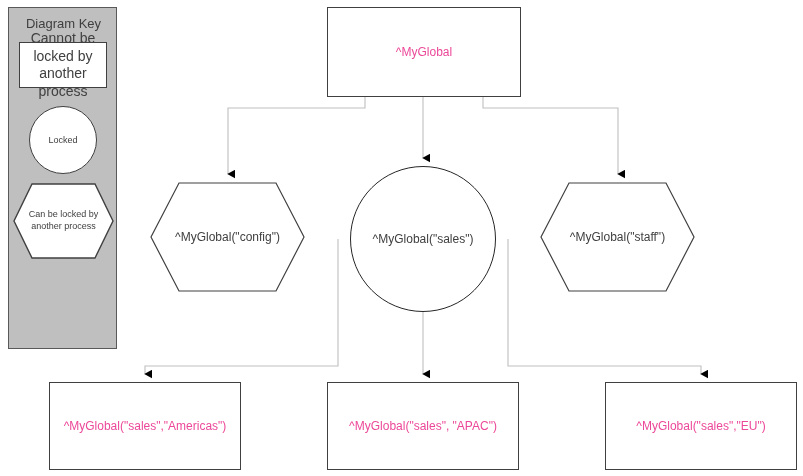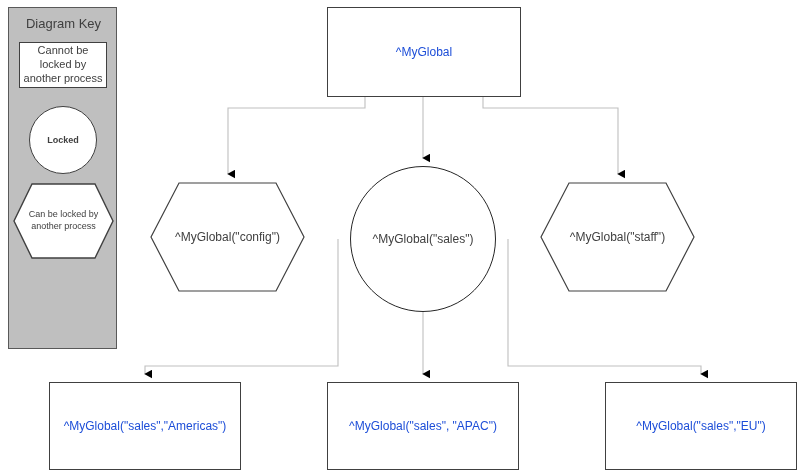--- a/index.html
+++ b/index.html
@@ -50,40 +50,39 @@
     width: 88px;
     height: 46px;
     background: #ffffff;
     border: 1px solid #404040;
     box-sizing: border-box;
     display: flex;
     align-items: center;
     justify-content: center;
   }
   .legend-rect span {
-    font-size: 11px;
+    font-size: 14px;
     color: #404040;
     text-align: center;
     line-height: 1.25;
     padding: 0 3px;
   }
   .legend-circle {
     position: absolute;
     left: 20px;
     top: 98px;
     width: 68px;
     height: 68px;
     background: #ffffff;
     border: 1px solid #404040;
     border-radius: 50%;
     box-sizing: border-box;
     display: flex;
     align-items: center;
     justify-content: center;
-    font-weight: bold;
   }
   .legend-circle span {
     font-size: 9px;
     color: #404040;
     text-align: center;
   }
   .legend-hex {
     position: absolute;
     left: 4px;
     top: 175px;
@@ -110,21 +109,21 @@
     position: absolute;
     background: #ffffff;
     border: 1px solid #404040;
     box-sizing: border-box;
     display: flex;
     align-items: center;
     justify-content: center;
   }
   .node-box span {
     font-size: 12px;
-    color: #1d4ed8;
+    color: #ec4899;
   }
   .node-circle {
     position: absolute;
     background: #ffffff;
     border: 1px solid #262626;
     border-radius: 50%;
     box-sizing: border-box;
     display: flex;
     align-items: center;
     justify-content: center;

